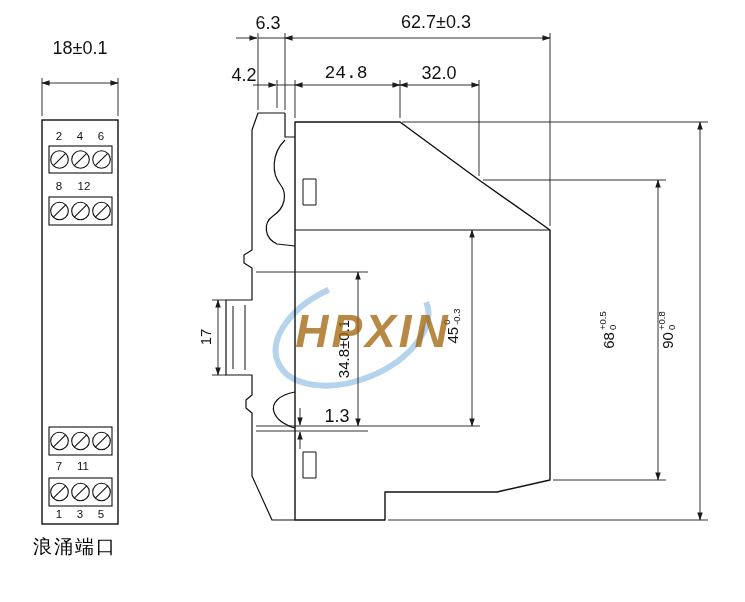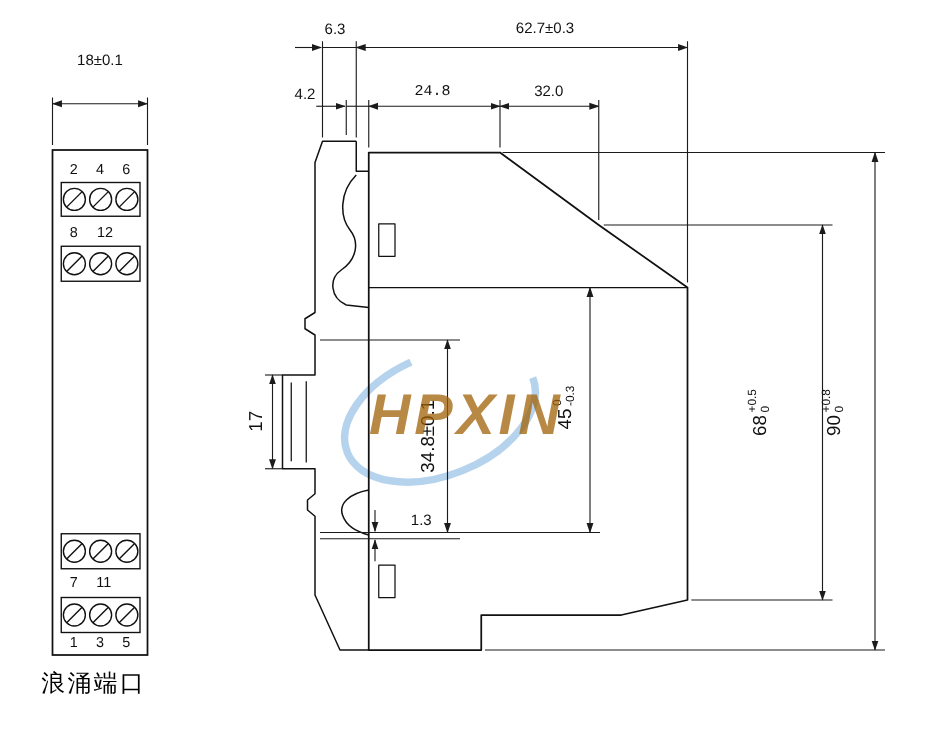--- a/index.html
+++ b/index.html
@@ -3,21 +3,21 @@
 <meta charset="utf-8">
 <style>
   html,body{margin:0;padding:0;background:#fff;}
   .canvas{
     position:relative;width:745px;height:602px;background:#ffffff;overflow:hidden;
     font-family:"Liberation Sans", sans-serif;color:#111;
   }
   svg{position:absolute;left:0;top:0;}
   .lbl{
     position:absolute;transform:translate(-50%,-50%);
-    font-size:12px;line-height:1;color:#111;white-space:nowrap;
+    font-size:18px;line-height:1;color:#111;white-space:nowrap;
   }
   .lbl.small{font-size:11.5px;}
   .cnlbl{
     position:absolute;font-size:19px;letter-spacing:2px;color:#000;
     font-weight:500;white-space:nowrap;
   }
   .vlabel{
     position:absolute;display:flex;align-items:center;gap:2px;
     font-size:15px;line-height:1;color:#111;white-space:nowrap;
     transform:translate(-50%,-50%) rotate(-90deg);

